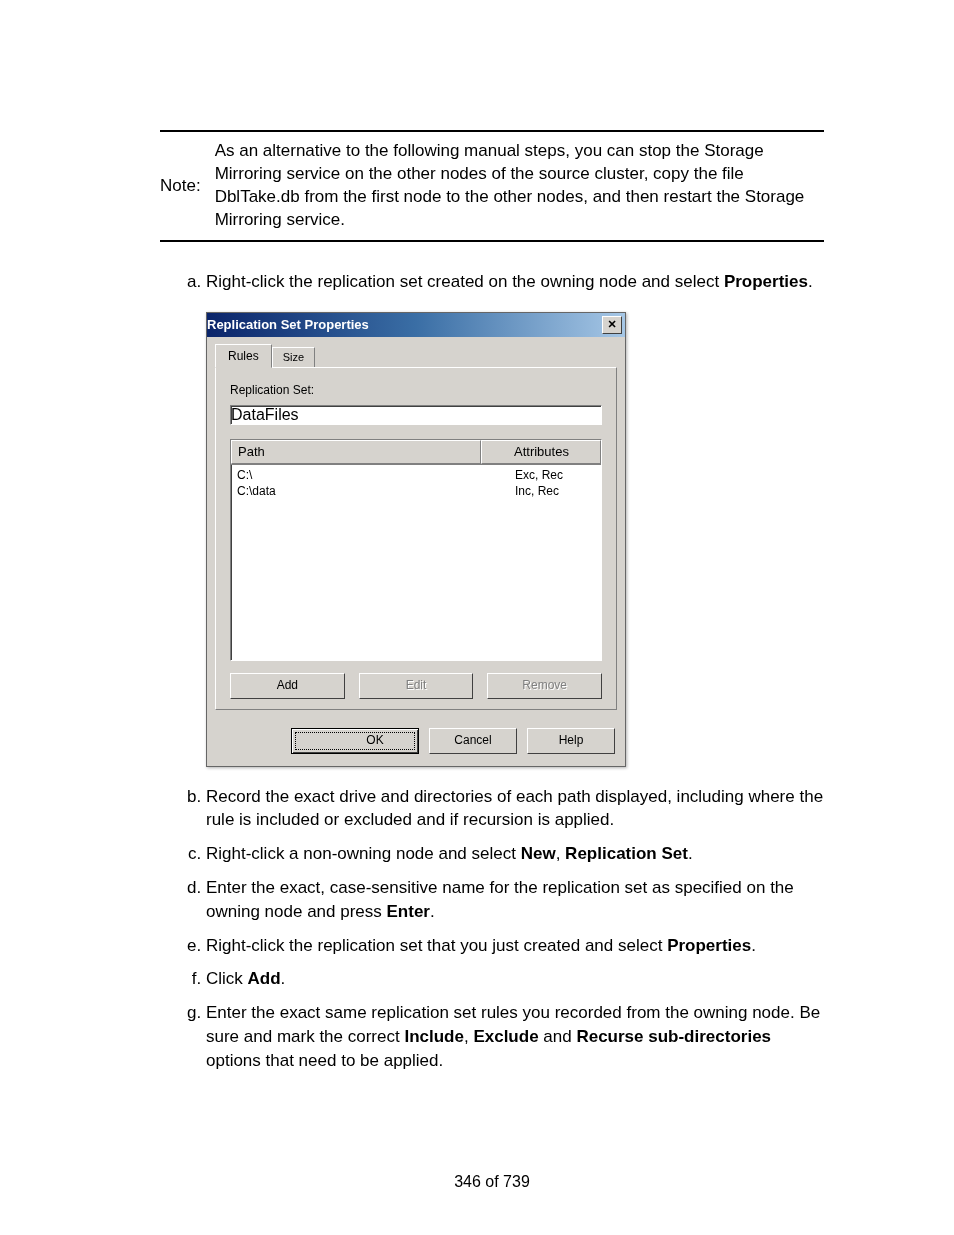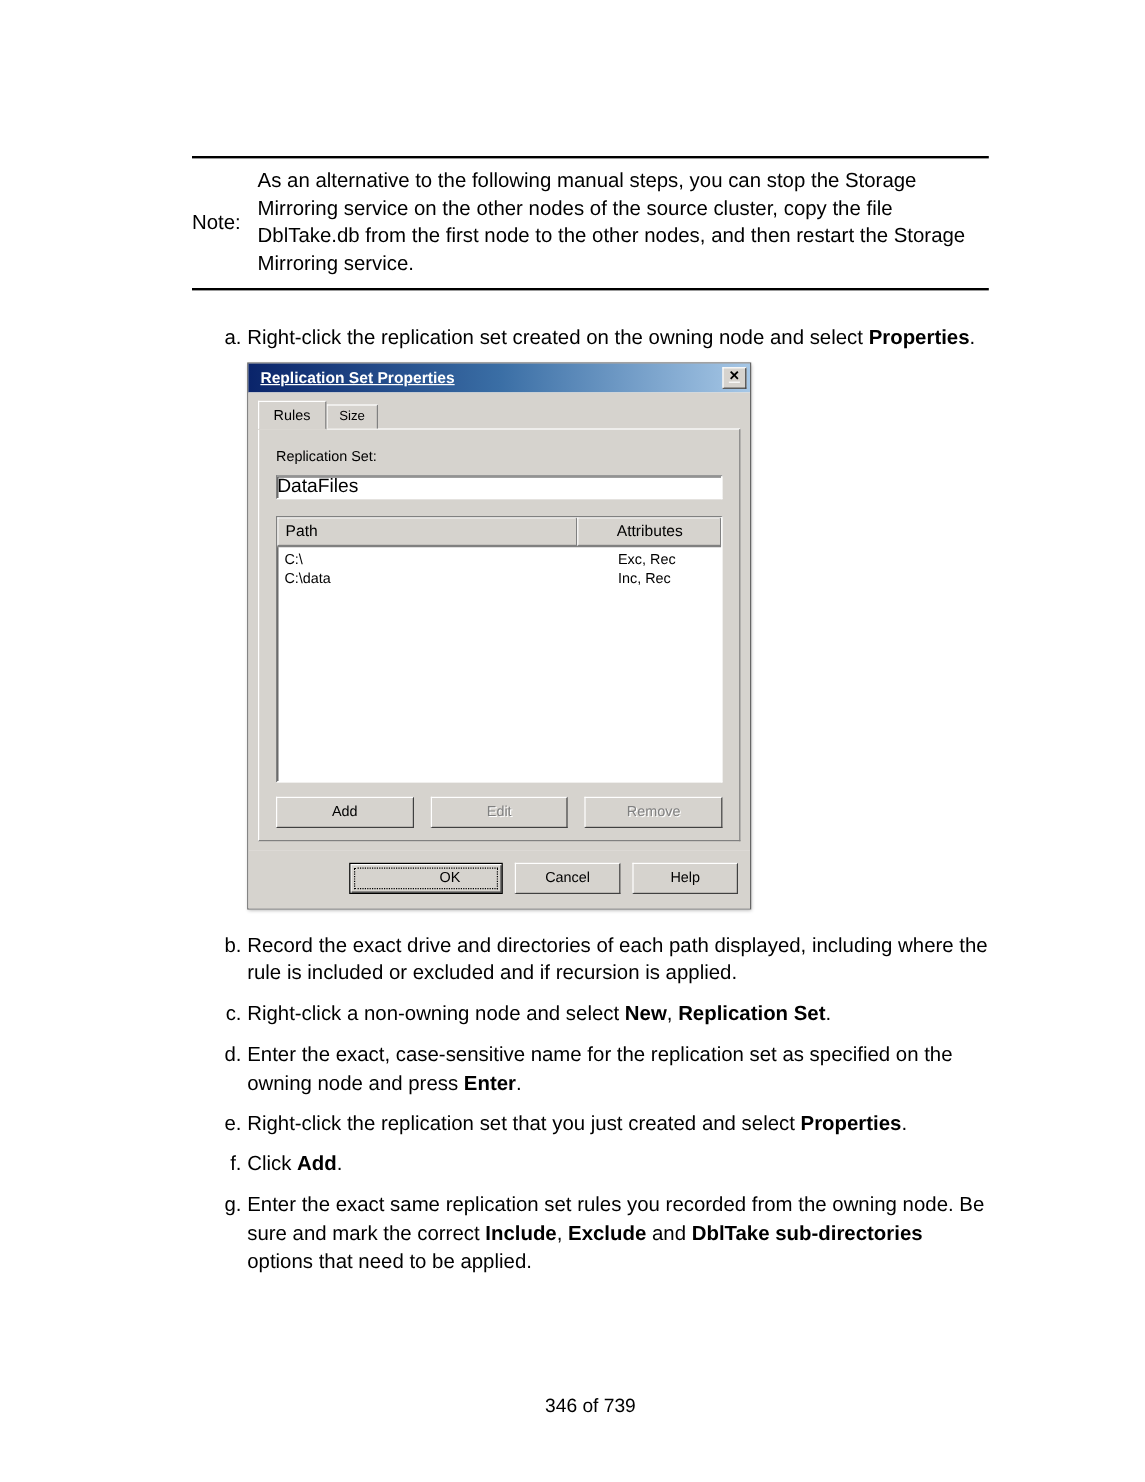--- a/index.html
+++ b/index.html
@@ -35,38 +35,37 @@
     list-style-type: lower-alpha;
     padding-left: 46px;
     margin: 0;
   }
   ol.steps > li {
     font-size: 17px;
     line-height: 1.4;
     margin-bottom: 10px;
   }
   ol.steps b { font-weight: bold; }
-  .step-a-text { margin-bottom: 8px; }
+  .step-a-text { margin-bottom: 18px; }
 
   
   .dialog {
     width: 418px;
     border: 1px solid #666;
     box-shadow: 1px 1px 3px rgba(0,0,0,0.3);
     margin: 4px 0 18px 0;
     font-family: Tahoma, Arial, sans-serif;
   }
   .titlebar {
     background: linear-gradient(to right, #0a246a, #3a6ea5, #a6c7e6);
     color: #fff;
     font-weight: bold;
     font-size: 13px;
     display: flex;
-    padding: 3px 3px 3px 10px;
-    text-decoration: underline;
+    padding: 3px 3px 3px 0;
   }
   .titlebar-text { flex: 1; }
   .close-btn {
     width: 18px;
     height: 16px;
     background: #d6d3ce;
     border: 1px solid #fff;
     border-right-color: #404040;
     border-bottom-color: #404040;
     color: #000;
@@ -280,18 +279,18 @@
 
     <li>
       <span>Right-click the replication set that you just created and select </span><b>Properties</b><span>.</span>
     </li>
 
     <li>
       <span>Click </span><b>Add</b><span>.</span>
     </li>
 
     <li>
-      <span>Enter the exact same replication set rules you recorded from the owning node. Be sure and mark the correct </span><b>Include</b><span>, </span><b>Exclude</b><span> and </span><b>DblTake sub-directories</b><span> options that need to be applied.</span>
+      <span>Enter the exact same replication set rules you recorded from the owning node. Be sure and mark the correct </span><b>Include</b><span>, </span><b>Exclude</b><span> and </span><b>Recurse sub-directories</b><span> options that need to be applied.</span>
     </li>
   </ol>
 
   <div class="page-num">346 of 739</div>
 </div>
 
 </body></html>

